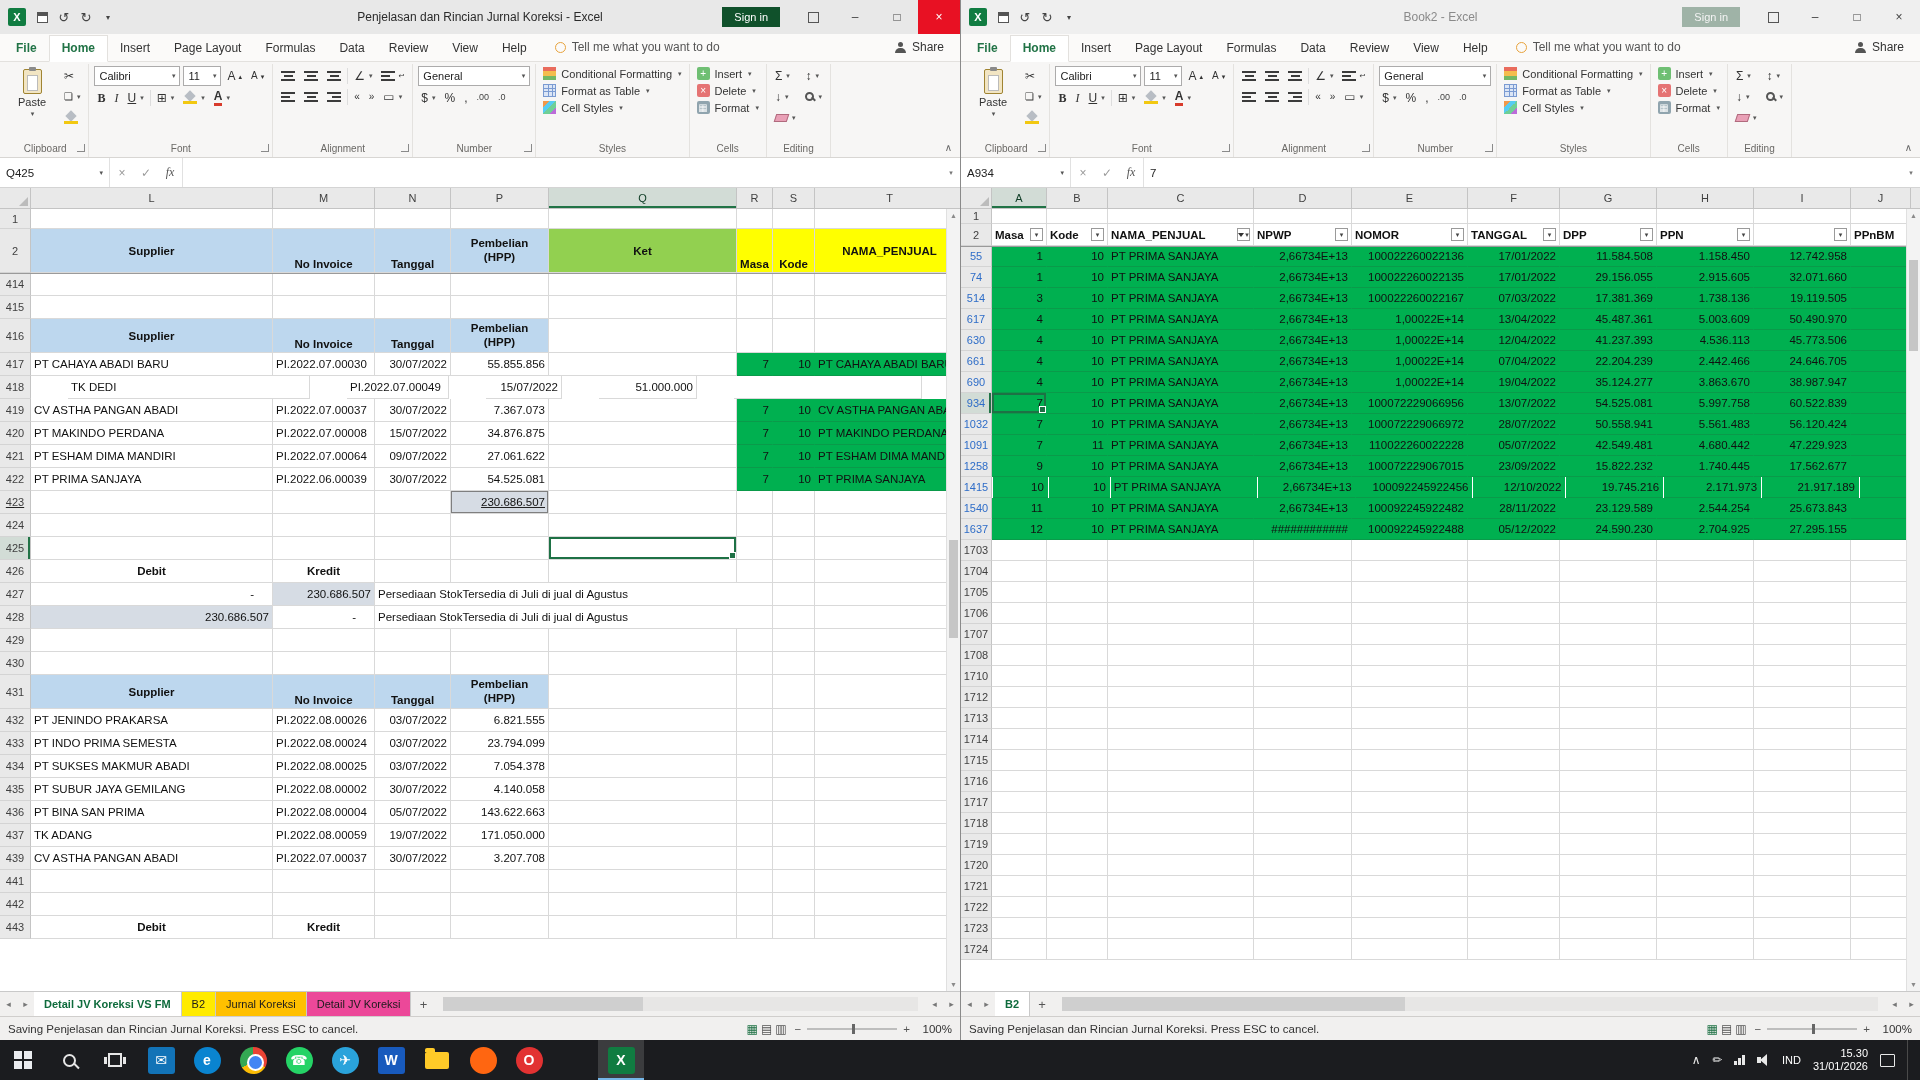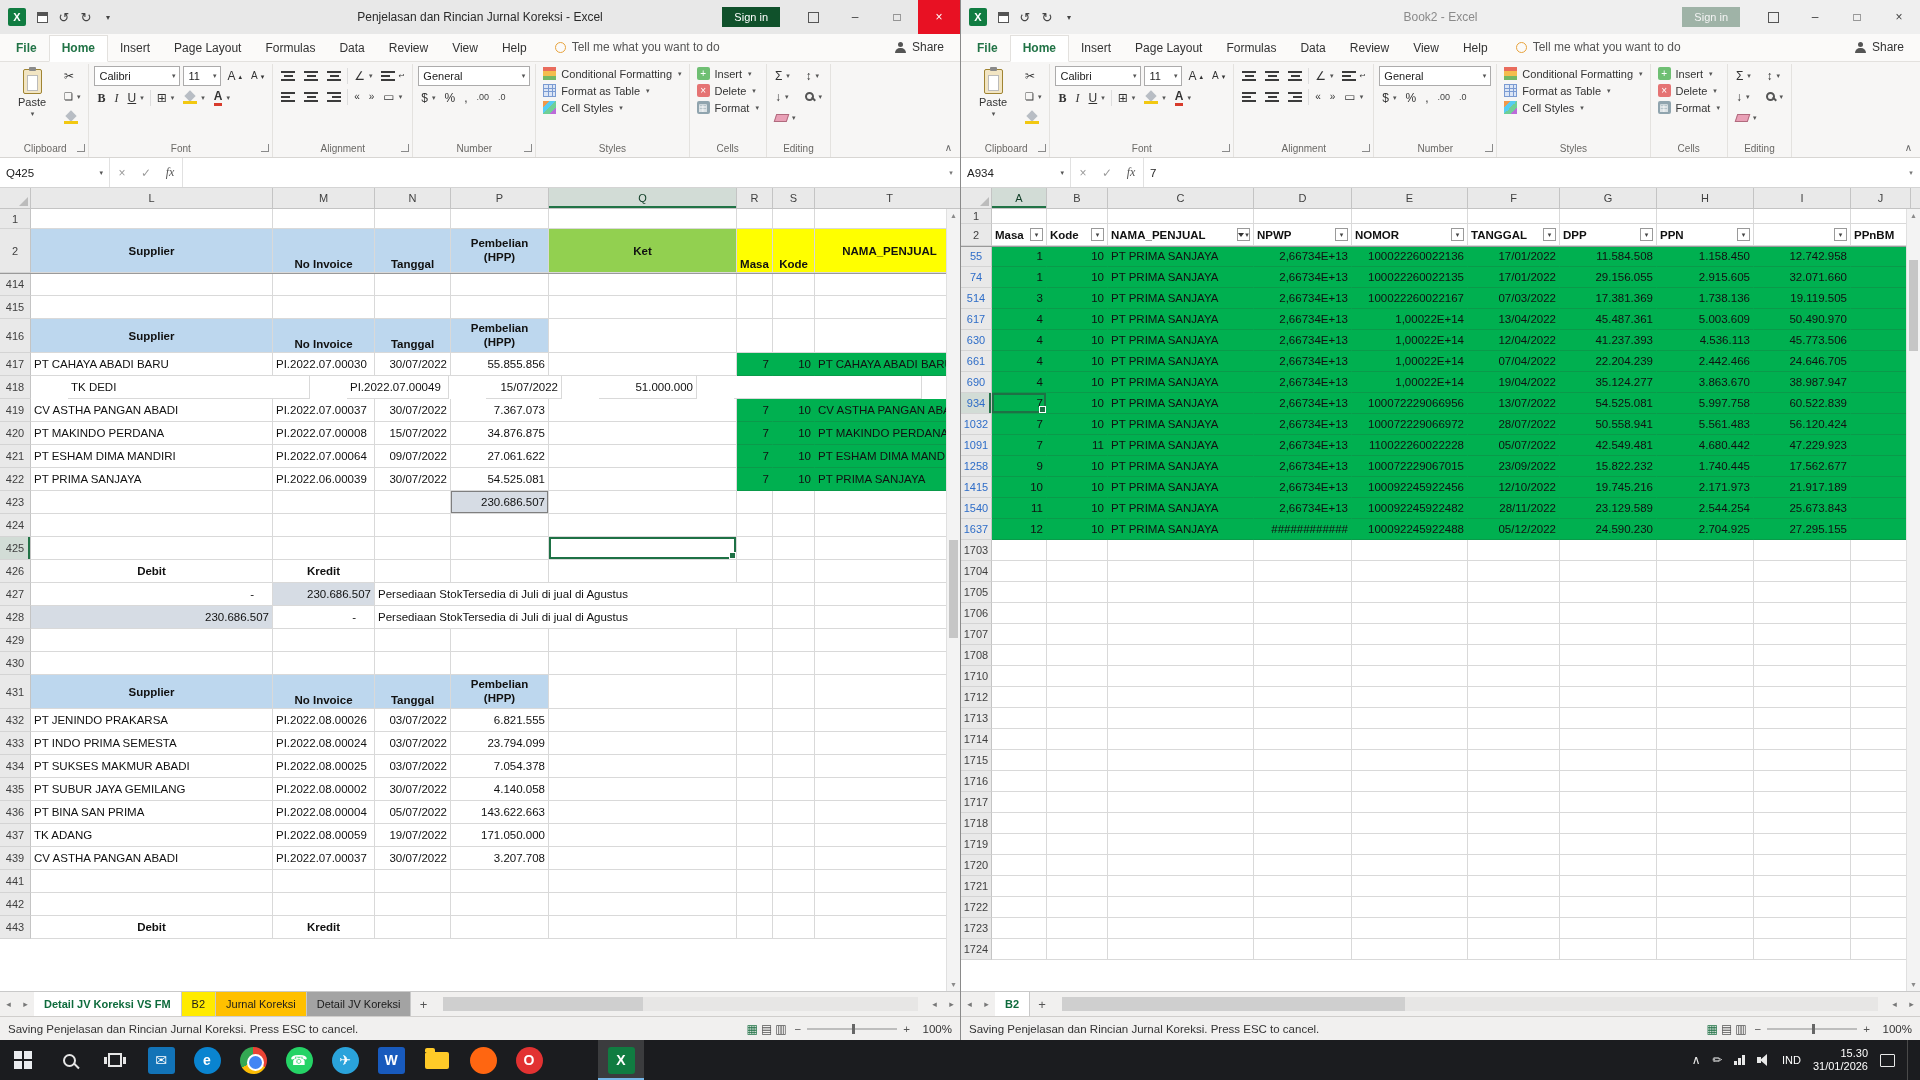--- a/index.html
+++ b/index.html
@@ -715,21 +715,21 @@
             <div class="cell tk-r tk-bgrow" style="width: 36px;">
               <span class="cv">7</span>
             </div>
             <div class="cell tk-r tk-bgrow" style="width: 42px;">
               <span class="cv">10</span>
             </div>
             <div class="cell tk-bgrow" style="width: 150px;">
               <span class="cv">PT PRIMA SANJAYA</span>
             </div>
           </div>
-          <div class="xrow" style="height: 23px;">
+          <div class="xrow" style="height: 23px; text-decoration: underline;">
             <div class="rhdr">423</div>
             <div class="cell" style="width: 242px;"></div>
             <div class="cell" style="width: 102px;"></div>
             <div class="cell" style="width: 76px;"></div>
             <div class="cell tk-r tk-bgsel tk-box" style="width: 98px;">
               <span class="cv">230.686.507</span>
             </div>
             <div class="cell" style="width: 188px;"></div>
             <div class="cell" style="width: 36px;"></div>
             <div class="cell" style="width: 42px;"></div>
@@ -1019,21 +1019,21 @@
           </div>
           <span class="sarr">▼</span>
         </div>
       </div>
       <div class="tabbar">
         <span class="tnav">◂</span>
         <span class="tnav">▸</span>
         <span class="stab on">Detail JV Koreksi VS FM</span>
         <span class="stab" style="background: rgb(255, 235, 0);">B2</span>
         <span class="stab" style="background: rgb(255, 192, 0);">Jurnal Koreksi</span>
-        <span class="stab" style="background: #a3a3a3;">Detail JV Koreksi</span>
+        <span class="stab" style="background: #ec4899;">Detail JV Koreksi</span>
         <span class="addsheet">+</span>
         <div class="hsc">
           <div class="ht"></div>
         </div>
         <span class="tnav">◂</span>
         <span class="tnav">▸</span>
       </div>
       <div class="sbar">
         <span class="stext">Saving Penjelasan dan Rincian Jurnal Koreksi. Press ESC to cancel.</span>
         <span class="sspace"></span>
@@ -1757,21 +1757,21 @@
               <span class="cv">15.822.232</span>
             </div>
             <div class="cell bgrow tk-r" style="width: 97px;">
               <span class="cv">1.740.445</span>
             </div>
             <div class="cell bgrow tk-r" style="width: 97px;">
               <span class="cv">17.562.677</span>
             </div>
             <div class="cell bgrow" style="width: 60px;"></div>
           </div>
-          <div class="xrow" style="height: 21px;">
+          <div class="xrow" style="height: 21px; justify-content: space-between;">
             <div class="rhdr fblue">1415</div>
             <div class="cell bgrow tk-r" style="width: 55px;">
               <span class="cv">10</span>
             </div>
             <div class="cell bgrow tk-r" style="width: 61px;">
               <span class="cv">10</span>
             </div>
             <div class="cell bgrow" style="width: 146px;">
               <span class="cv">PT PRIMA SANJAYA</span>
             </div>

